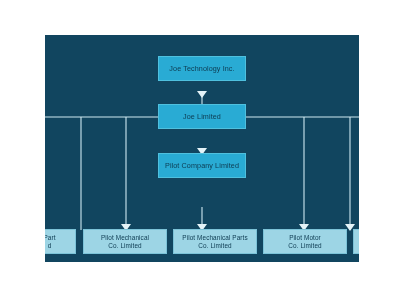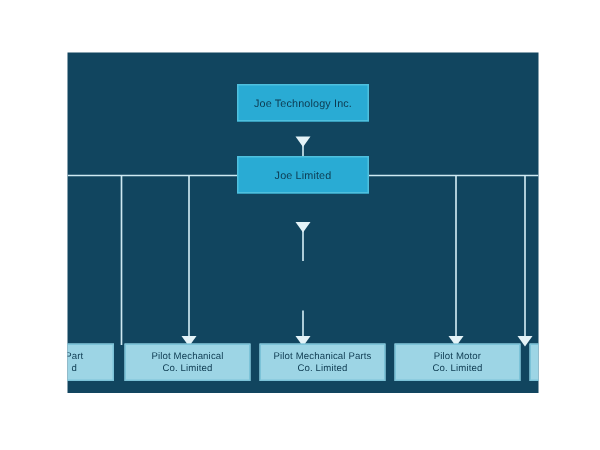--- a/index.html
+++ b/index.html
@@ -105,20 +105,23 @@
     </svg>
 
     <div class="node tier-main" style="left:113px; top:21px; width:88px; height:25px;">
       <span class="node-label">Joe Technology Inc.</span>
     </div>
 
     <div class="node tier-main" style="left:113px; top:69px; width:88px; height:25px;">
       <span class="node-label">Joe Limited</span>
     </div>
 
+    <div class="node tier-main" style="left:113px; top:118px; width:88px; height:25px;">
+      <span class="node-label">Pilot Company Limited</span>
+    </div>
 
     <div class="node tier-leaf" style="left:-22px; top:194px; width:53px; height:25px;">
       <span class="node-label">Part
 d</span>
     </div>
 
     <div class="node tier-leaf" style="left:38px; top:194px; width:84px; height:25px;">
       <span class="node-label">Pilot Mechanical
 Co. Limited</span>
     </div>

